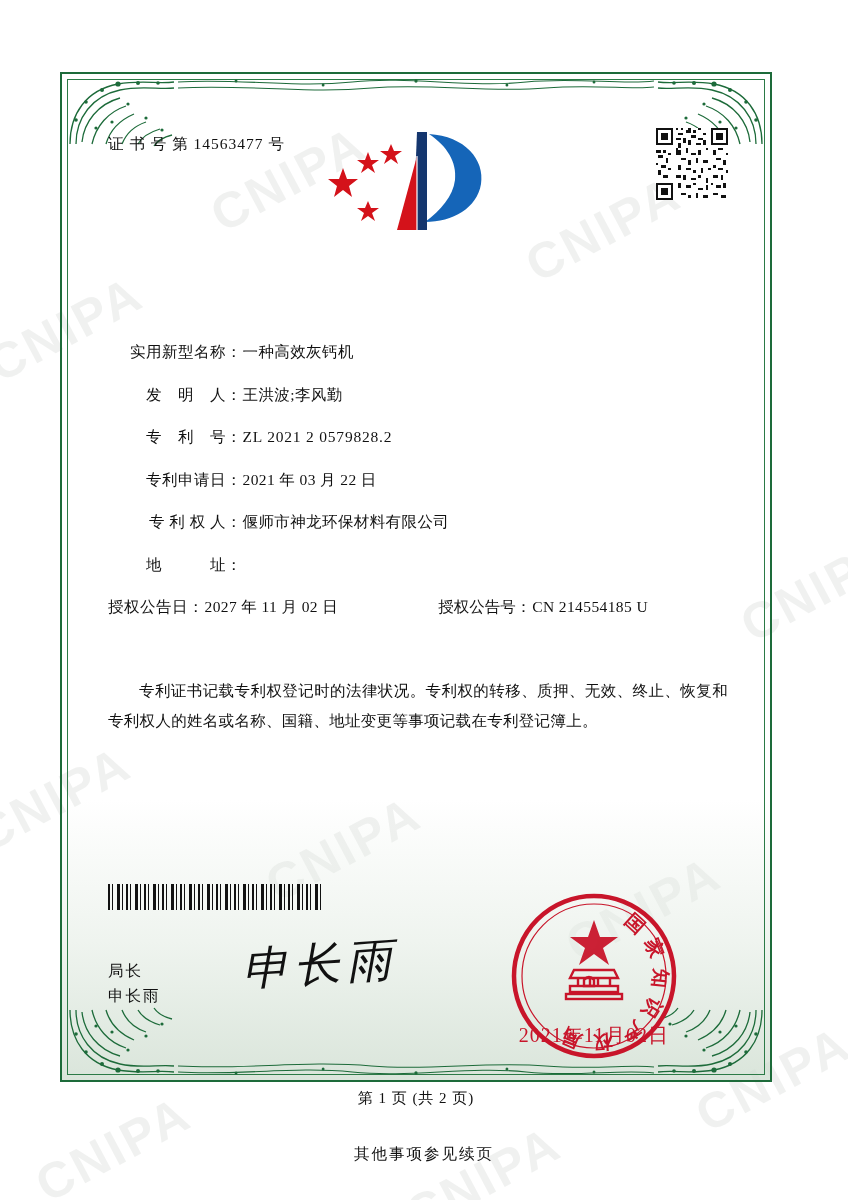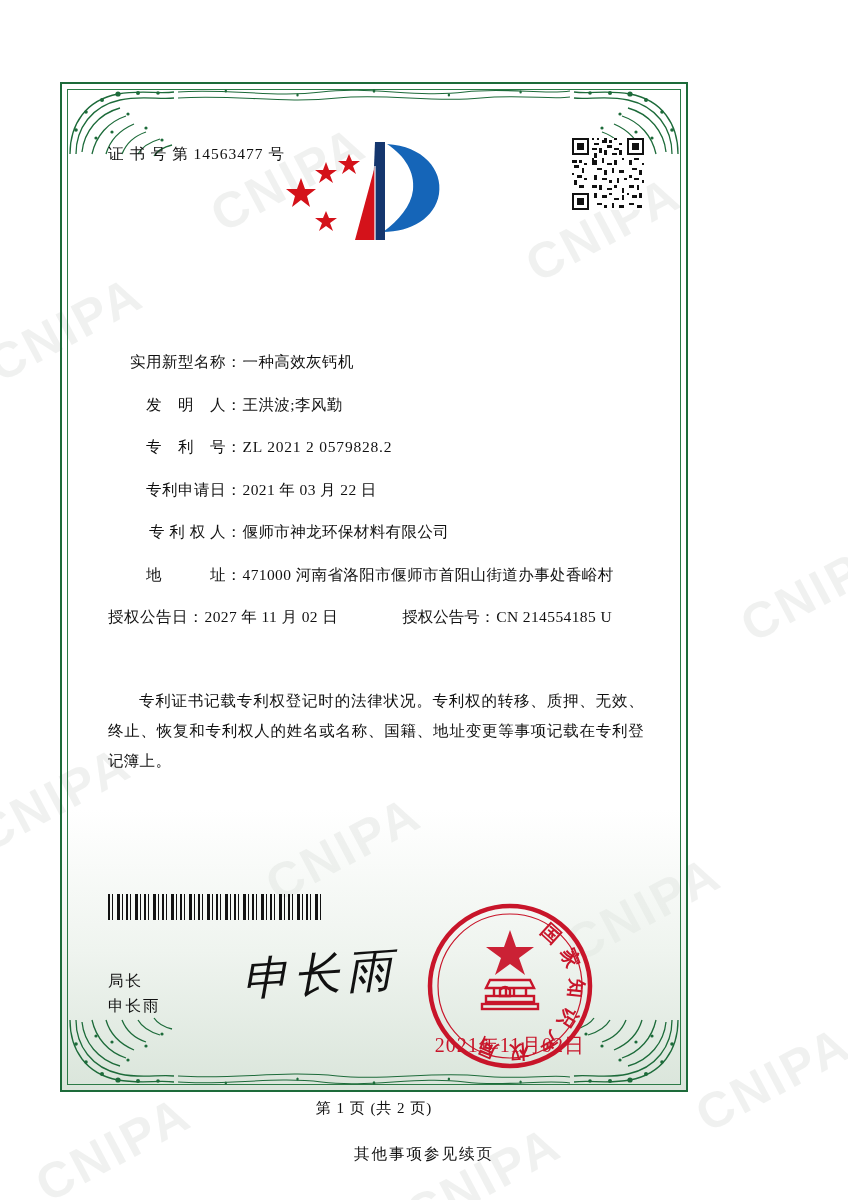--- a/index.html
+++ b/index.html
@@ -41,22 +41,22 @@
   .wm-f { left: 260px;  top: 820px;  font-size: 50px; }
   .wm-g { left: 560px;  top: 880px;  font-size: 50px; }
   .wm-h { left: 30px;   top: 1120px; font-size: 50px; }
   .wm-i { left: 400px;  top: 1150px; font-size: 50px; }
   .wm-j { left: 690px;  top: 1050px; font-size: 50px; }
 
   
   .cert {
     position: absolute;
     left: 60px;
-    top: 82px;
-    width: 628px;
+    top: 72px;
+    width: 712px;
     height: 1010px;
     z-index: 2;
     background: linear-gradient(180deg,
         rgba(255,255,255,0.0) 0%,
         rgba(255,255,255,0.0) 72%,
         rgba(226,235,226,0.55) 86%,
         rgba(205,220,206,0.75) 100%);
   }
   .frame-outer {
     position: absolute;
@@ -165,21 +165,21 @@
   .f-sep { margin: 0 1px 0 0; }
   .f-value { letter-spacing: 0.4px; }
   .f-value.mono-ish { letter-spacing: 0.8px; }
 
   .grant-row {
     display: flex;
     align-items: baseline;
     margin-bottom: 20px;
     white-space: nowrap;
   }
-  .grant-row .g2 { margin-left: 64px; }
+  .grant-row .g2 { margin-left: 100px; }
 
   .paras {
     position: absolute;
     left: 48px;
     right: 44px;
     top: 604px;
     font-size: 15.5px;
     line-height: 30px;
     color: #111;
     text-align: justify;
@@ -572,21 +572,20 @@
 
       <div class="field-row">
         <span class="f-label plain">专 利 权 人</span>
         <span class="f-sep">：</span>
         <span class="f-value">偃师市神龙环保材料有限公司</span>
       </div>
 
       <div class="field-row">
         <span class="f-label plain">地　　　址</span>
         <span class="f-sep">：</span>
-        <span class="f-value">471000 河南省洛阳市偃师市首阳山街道办事处香峪村</span>
       </div>
 
       <div class="grant-row">
         <span class="f-label">授权公告日</span>
         <span class="f-sep">：</span>
         <span class="f-value">2027 年 11 月 02 日</span>
         <span class="g2">授权公告号</span>
         <span class="f-sep">：</span>
         <span class="f-value">CN 214554185 U</span>
       </div>

